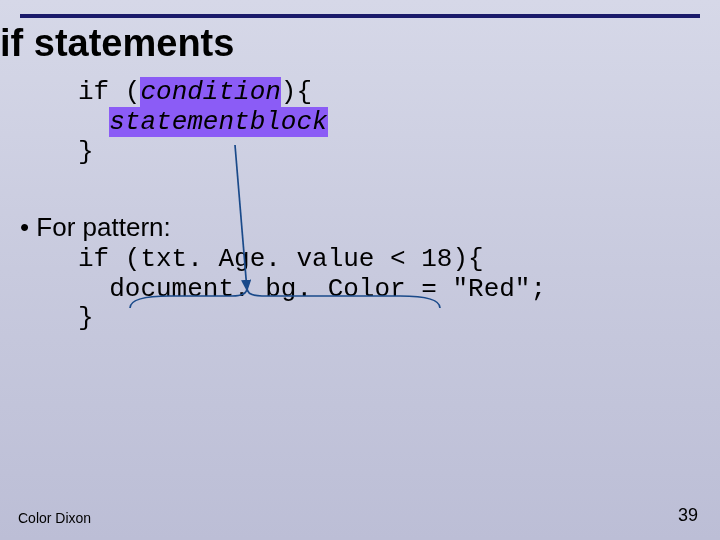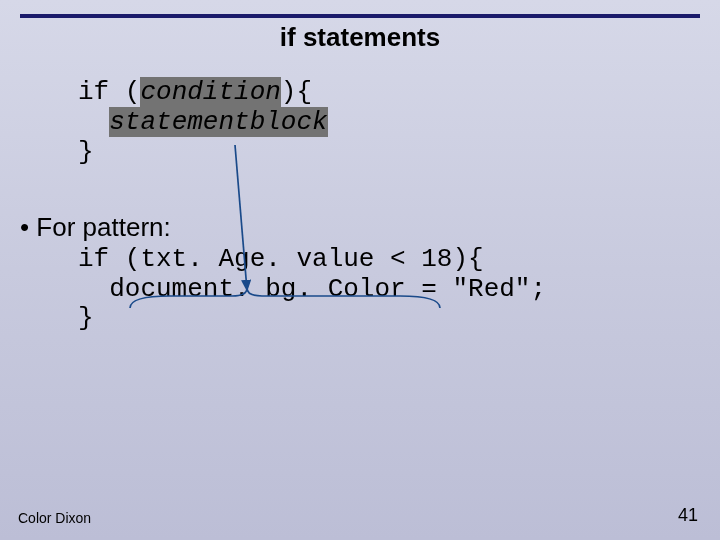--- a/index.html
+++ b/index.html
@@ -17,22 +17,21 @@
     left: 20px;
     right: 20px;
     height: 4px;
     background: #1a1a6a;
   }
   .title {
     position: absolute;
     top: 22px;
     left: 0;
     right: 0;
-    text-align: center;
-    font-size: 26px;
+    font-size: 38px;
     font-weight: bold;
     color: #000;
   }
   .content {
     position: absolute;
     top: 78px;
     left: 20px;
     right: 20px;
   }
   .bullet-line {
@@ -42,21 +41,21 @@
   }
   .code-block {
     font-family: "Courier New", Courier, monospace;
     font-size: 26px;
     color: #000;
     margin-left: 58px;
     line-height: 1.15;
     white-space: pre;
   }
   .hl {
-    background: #737373;
+    background: #8b5cf6;
     font-style: italic;
   }
   .section2 {
     margin-top: 44px;
   }
   .footer-left {
     position: absolute;
     bottom: 14px;
     left: 18px;
     font-size: 14px;
@@ -100,13 +99,13 @@
       <path d="M0,0 L7,3 L0,6 Z" fill="#1a4a8a"></path>
     </marker>
   </defs>
 
   <path d="M 235 145 L 247 290" stroke="#1a4a8a" stroke-width="1.7" fill="none" marker-end="url(#arrowhead)"></path>
 
   <path d="M 130 308 Q 130 296 170 296 L 232 296 Q 247 296 247 288 Q 247 296 262 296 L 400 296 Q 440 296 440 308" stroke="#1a4a8a" stroke-width="1.7" fill="none"></path>
 </svg>
 
 <div class="footer-left">Color Dixon</div>
-<div class="footer-right">41</div>
+<div class="footer-right">39</div>
 
 </body></html>

